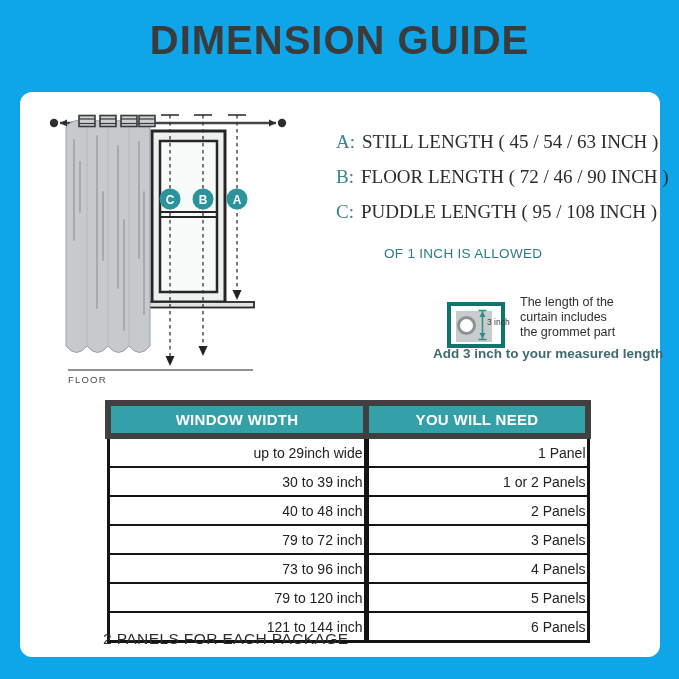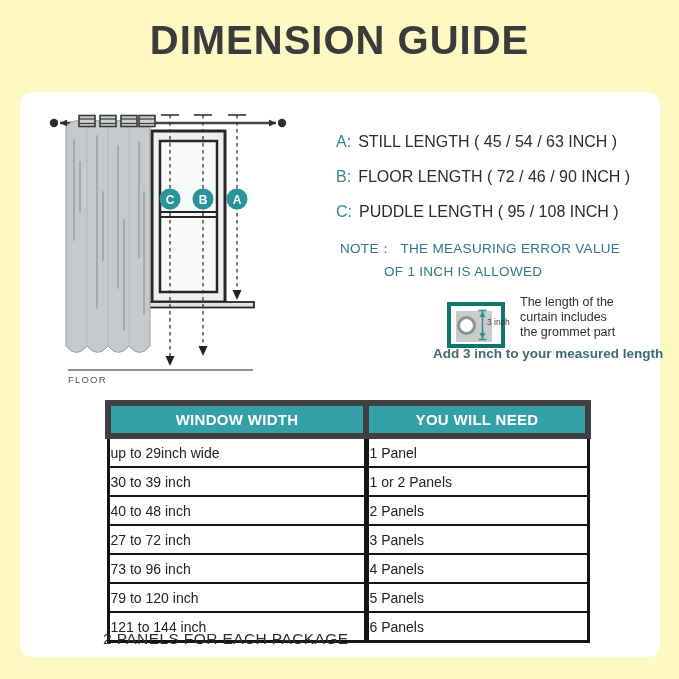--- a/index.html
+++ b/index.html
@@ -1,25 +1,25 @@
 <!DOCTYPE html>
 <html><head>
 <meta charset="utf-8">
 <style>
   html,body{margin:0;padding:0;background:#eaeaea;}
-  .stage{position:relative;width:679px;height:679px;background:#fef9c3;overflow:hidden;
+  .stage{position:relative;width:679px;height:679px;background:#0ea5e9;overflow:hidden;
          font-family:"Liberation Sans","DejaVu Sans",sans-serif;color:#2e2e2e;}
   .page-title{position:absolute;top:18px;left:0;width:679px;margin:0;text-align:center;
               font-size:40px;font-weight:700;letter-spacing:1px;color:#3b3b3b;}
   .card{position:absolute;left:20px;top:92px;width:640px;height:565px;background:#ffffff;
         border-radius:12px;}
   .illu{position:absolute;left:20px;top:8px;width:250px;height:290px;}
 
   .specs{position:absolute;left:316px;top:39px;}
-  .spec-line{height:22px;line-height:22px;margin-bottom:13px;font-size:16px;color:#2c2c2c;white-space:nowrap;}
+  .spec-line{height:22px;line-height:22px;margin-bottom:13px;font-size:19px;color:#2c2c2c;white-space:nowrap;font-family:Liberation Serif, serif;}
   .spec-prefix{color:#35868d;margin-right:7px;}
 
   .note{position:absolute;left:320px;top:148px;color:#2d7a85;font-size:13.5px;letter-spacing:.3px;}
   .note-row1{white-space:nowrap;}
   .note-label{margin-right:8px;}
   .note-row2{margin-top:6px;margin-left:44px;white-space:nowrap;}
 
   .grommet-box{position:absolute;left:427px;top:210px;width:50px;height:38px;background:#fff;
                border:4px solid #0f766e;overflow:visible;}
   .grommet-fill{position:absolute;left:5px;top:5px;width:36px;height:31px;background:#c9cccd;}
@@ -29,21 +29,21 @@
   .grommet-size{position:absolute;left:36px;top:11px;font-size:8.5px;color:#3c3c3c;white-space:nowrap;}
   .grommet-desc{position:absolute;left:500px;top:203px;font-size:12.5px;line-height:15px;color:#2f2f2f;}
   .grommet-desc div{white-space:nowrap;}
   .grommet-tip{position:absolute;left:413px;top:254px;font-size:13.5px;font-weight:600;
                color:#3e6b72;white-space:nowrap;}
 
   table.size-table{position:absolute;left:85px;top:308px;width:486px;border-collapse:collapse;
                    border:3px solid #141414;table-layout:fixed;}
   .size-table th{background:#34a0a8;color:#ffffff;font-size:15px;font-weight:700;letter-spacing:.3px;
                  height:25px;border:6px solid #404040;text-align:center;}
-  .size-table td{height:25px;font-size:14px;color:#222;text-align:left;border:2px solid #141414;background:#fff;}
+  .size-table td{height:25px;font-size:14px;color:#222;text-align:right;border:2px solid #141414;background:#fff;}
   .size-table th:first-child,.size-table td:first-child{border-right:5px solid #141414;width:250px;}
 
   .footer-text{position:absolute;left:83px;top:538px;font-size:15.5px;letter-spacing:.4px;color:#2d2d2d;white-space:nowrap;}
 </style>
 </head>
 <body>
 
 <div class="stage">
   <h1 class="page-title">DIMENSION GUIDE</h1>
 
@@ -141,23 +141,20 @@
       </div>
       <div class="spec-line">
         <span class="spec-prefix">B:</span><span>FLOOR LENGTH ( 72 / 46 / 90 INCH )</span>
       </div>
       <div class="spec-line">
         <span class="spec-prefix">C:</span><span>PUDDLE LENGTH ( 95 / 108 INCH )</span>
       </div>
     </div>
 
     <div class="note">
-      <div class="note-row1">
-        <span class="note-label">NOTE：</span><span>THE MEASURING ERROR VALUE</span>
-      </div>
       <div class="note-row2">OF 1 INCH IS ALLOWED</div>
     </div>
 
     <div class="grommet-box">
       <div class="grommet-fill"></div>
       <div class="grommet-ring"></div>
       <svg class="grommet-arrow" width="9" height="32" viewBox="0 0 9 32">
         <line x1="0.5" y1="1.5" x2="8.5" y2="1.5" stroke="#2b8e8e" stroke-width="1.5"></line>
         <line x1="0.5" y1="30.5" x2="8.5" y2="30.5" stroke="#2b8e8e" stroke-width="1.5"></line>
         <line x1="4.5" y1="2" x2="4.5" y2="30" stroke="#2b8e8e" stroke-width="1.5"></line>
@@ -187,21 +184,21 @@
           </tr>
           <tr>
             <td>30 to 39 inch</td>
             <td>1 or 2 Panels</td>
           </tr>
           <tr>
             <td>40 to 48 inch</td>
             <td>2 Panels</td>
           </tr>
           <tr>
-            <td>27 to 72 inch</td>
+            <td>79 to 72 inch</td>
             <td>3 Panels</td>
           </tr>
           <tr>
             <td>73 to 96 inch</td>
             <td>4 Panels</td>
           </tr>
           <tr>
             <td>79 to 120 inch</td>
             <td>5 Panels</td>
           </tr>

